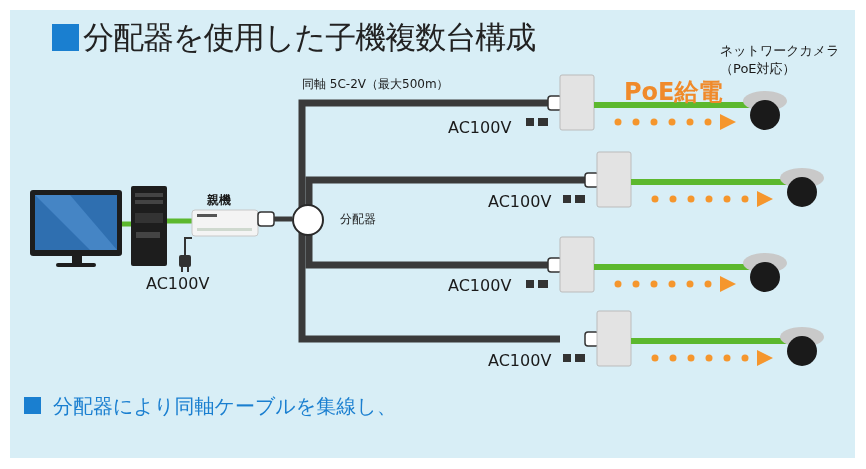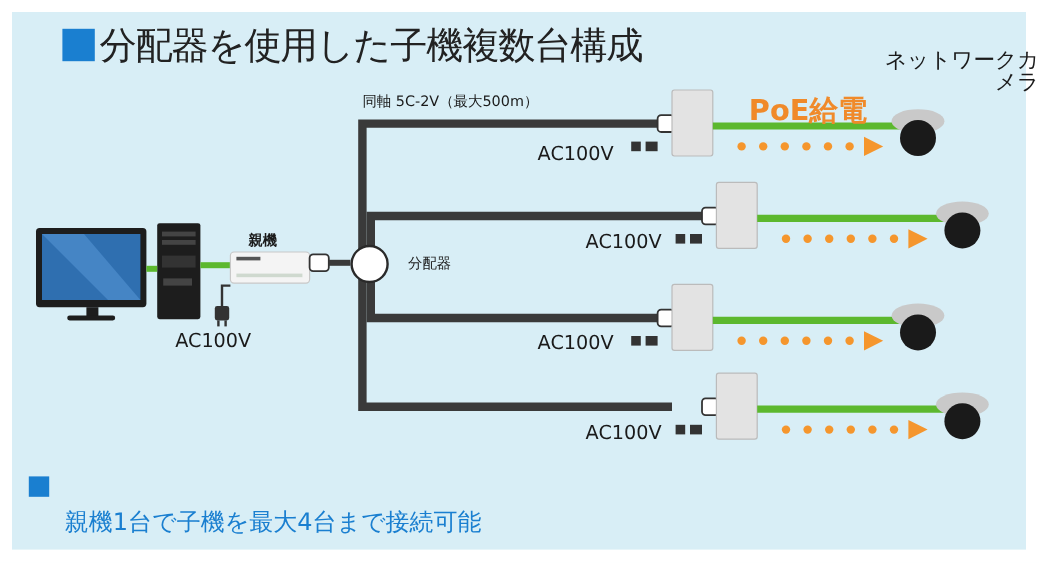--- a/index.html
+++ b/index.html
@@ -2,21 +2,21 @@
 <html><head>
 <meta charset="utf-8">
 <style>
   html,body{margin:0;padding:0;background:#ffffff;}
   body{width:866px;height:469px;position:relative;overflow:hidden;font-family:"DejaVu Sans","Liberation Sans",sans-serif;}
   .panel{position:absolute;left:10px;top:10px;width:845px;height:448px;background:#d8eef6;}
   .title{position:absolute;left:22px;top:17px;font-size:31px;color:#222;letter-spacing:-1px;white-space:nowrap;padding-left:30px;}
   .title .sq{display:inline-block;width:27px;height:27px;background:#1a7fd0;margin-right:4px;vertical-align:-3px;}
   .lbl{position:absolute;font-size:12px;color:#1a1a1a;white-space:nowrap;}
   .poe{position:absolute;left:624px;top:76px;font-size:24px;font-weight:bold;color:#f08a2a;}
-  .cam-lbl{position:absolute;left:720px;top:42px;font-size:18px;color:#1a1a1a;text-align:right;line-height:18px;}
+  .cam-lbl{position:absolute;left:720px;top:42px;font-size:13px;color:#1a1a1a;text-align:left;line-height:18px;}
   .note{position:absolute;left:24px;top:392px;font-size:20px;color:#1a7fd0;line-height:29px;}
   .note .sq{display:inline-block;width:17px;height:17px;background:#1a7fd0;margin-right:12px;vertical-align:-1px;}
   .note .l2{padding-left:30px;}
   svg{position:absolute;left:0;top:0;}
 </style>
 </head>
 <body>
 
 <div class="panel"></div>
 
@@ -121,26 +121,26 @@
       <rect x="563" y="354" width="8" height="8" fill="#333"></rect>
       <ellipse cx="802" cy="337" rx="22" ry="10" fill="#c9c9c9"></ellipse>
       <circle cx="802" cy="351" r="15" fill="#1a1a1a"></circle>
     </g>
 </svg>
 
 <div class="lbl" style="left:302px;top:76px;">同軸 5C-2V（最大500m）</div>
 <div class="poe">PoE給電</div>
 <div class="cam-lbl">
   <div>ネットワークカメラ</div>
+  <div>（PoE対応）</div>
 </div>
 <div class="lbl" style="left:207px;top:192px;font-weight:bold;">親機</div>
 <div class="lbl" style="left:340px;top:211px;">分配器</div>
 <div class="lbl" style="left:146px;top:274px;font-size:16px;">AC100V</div>
 
 <div class="lbl" style="left:448px;top:118px;font-size:16px;">AC100V</div>
 <div class="lbl" style="left:488px;top:192px;font-size:16px;">AC100V</div>
 <div class="lbl" style="left:448px;top:276px;font-size:16px;">AC100V</div>
 <div class="lbl" style="left:488px;top:351px;font-size:16px;">AC100V</div>
 
 <div class="note">
-  <div><span class="sq"></span></div>
-  <div class="l2">親機1台で子機を最大4台まで接続可能</div>
+  <div><span class="sq"></span><span>分配器により同軸ケーブルを集線し、</span></div>
 </div>
 
 </body></html>

